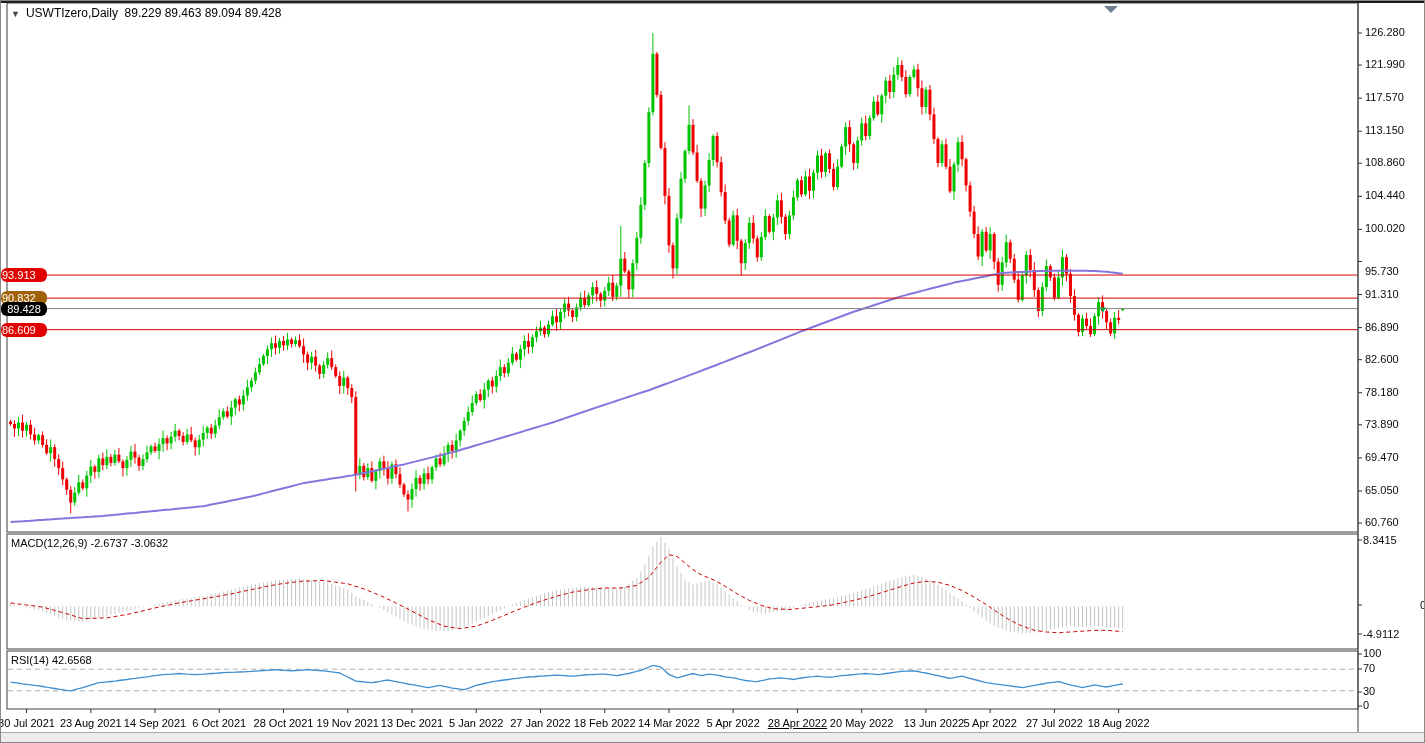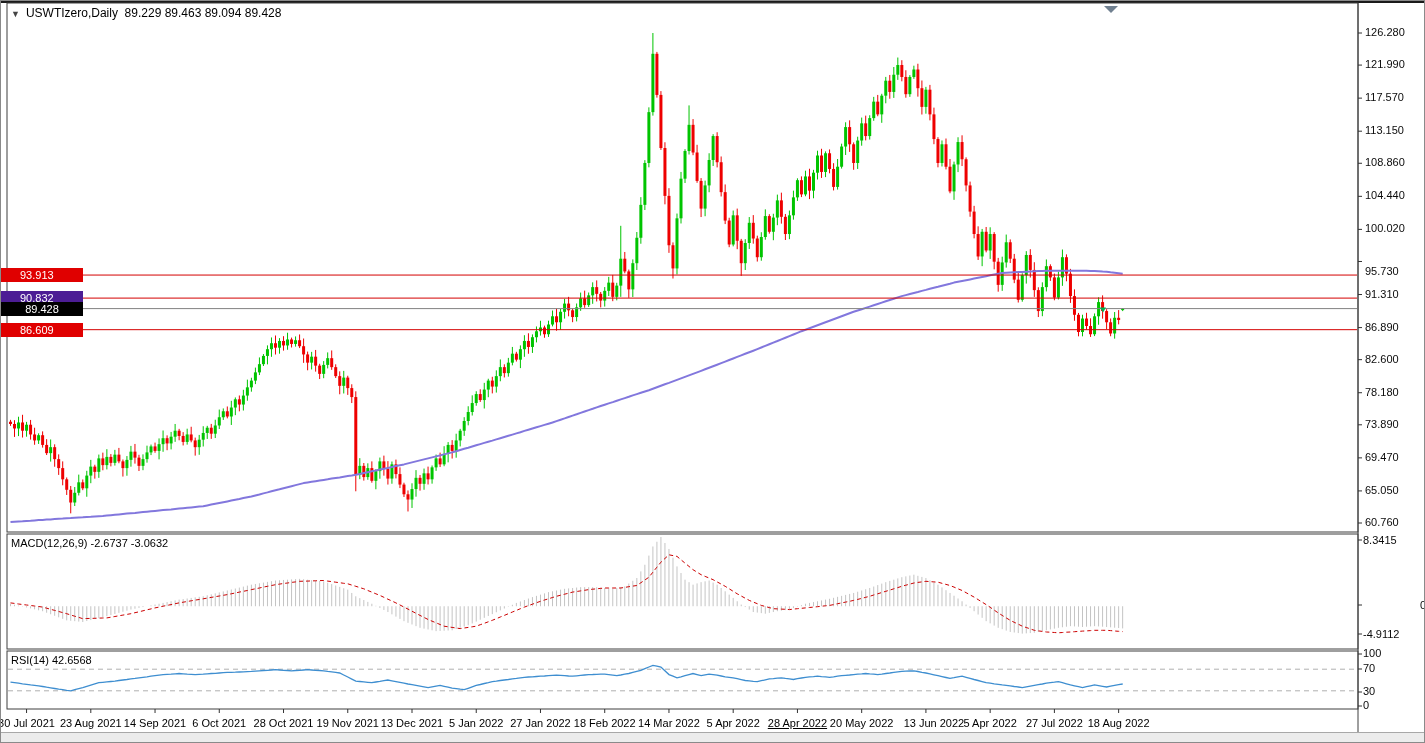--- a/index.html
+++ b/index.html
@@ -3,21 +3,21 @@
 <meta charset="utf-8">
 <style>
   html,body{margin:0;padding:0;background:#d8d8d8;font-family:"Liberation Sans",sans-serif;}
   .window{position:relative;width:1425px;height:743px;background:#ffffff;border:1px solid #8a8a8a;box-sizing:border-box;overflow:hidden;}
   .topline{position:absolute;left:0;top:0;width:100%;height:2px;background:#1a1a1a;}
   #chart-svg{position:absolute;left:0;top:0;}
   .title-row{position:absolute;left:10px;top:5px;font-size:12px;color:#000;white-space:nowrap;z-index:5;}
   .title-row .arrow{color:#444;font-size:9px;margin-right:6px;}
   .ind-label{position:absolute;font-size:11px;color:#000;z-index:5;white-space:nowrap;}
   .axis-label{position:absolute;font-size:11px;color:#0a0a0a;white-space:nowrap;z-index:3;}
-  .price-tag{position:absolute;left:1359px;font-size:11px;color:#fff;padding:0 19px;height:14px;line-height:14px;z-index:6;min-width:44px;}
+  .price-tag{position:absolute;left:1359px;font-size:11px;color:#fff;padding:0 1px;height:14px;line-height:14px;z-index:6;min-width:44px;border-radius:6px;}
   .time-label{position:absolute;top:716px;width:80px;margin-left:-40px;text-align:center;font-size:11px;color:#000;white-space:nowrap;z-index:3;}
   .bottom-strip{position:absolute;left:0;top:731px;width:100%;height:12px;background:#ececec;border-top:1px solid #a8a8a8;box-sizing:border-box;}
 </style>
 </head>
 <body>
 
 <div class="window">
   <div class="topline"></div>
 
   <svg id="chart-svg" width="1425" height="743">
@@ -932,21 +932,21 @@
       <div class="axis-label" style="left: 1364px; top: 264px;">95.730</div>
       <div class="axis-label" style="left: 1364px; top: 286.528px;">91.310</div>
       <div class="axis-label" style="left: 1364px; top: 319.583px;">86.890</div>
       <div class="axis-label" style="left: 1364px; top: 351.667px;">82.600</div>
       <div class="axis-label" style="left: 1364px; top: 384.722px;">78.180</div>
       <div class="axis-label" style="left: 1364px; top: 416.806px;">73.890</div>
       <div class="axis-label" style="left: 1364px; top: 449.861px;">69.470</div>
       <div class="axis-label" style="left: 1364px; top: 482.917px;">65.050</div>
       <div class="axis-label" style="left: 1364px; top: 515px;">60.760</div>
       <div class="price-tag" style="left: 0px; top: 267.061px; background: rgb(224, 0, 0);">93.913</div>
-      <div class="price-tag" style="left: 0px; top: 290.103px; background: #4c1d95;">90.832</div>
+      <div class="price-tag" style="left: 0px; top: 290.103px; background: #a16207;">90.832</div>
       <div class="price-tag" style="left: 0px; top: 321.685px; background: rgb(224, 0, 0);">86.609</div>
       <div class="price-tag" style="left: 0px; top: 300.603px; background: rgb(0, 0, 0); text-align: center;">89.428</div>
       <div class="axis-label" style="left: 1362px; top: 533px;">8.3415</div>
       <div class="axis-label" style="left: 1419px; top: 598px;">0.00</div>
       <div class="axis-label" style="left: 1362px; top: 627px;">-4.9112</div>
       <div class="axis-label" style="left: 1362px; top: 646px;">100</div>
       <div class="axis-label" style="left: 1362px; top: 661px;">70</div>
       <div class="axis-label" style="left: 1362px; top: 684px;">30</div>
       <div class="axis-label" style="left: 1362px; top: 698px;">0</div>
       <div class="time-label" style="left: 25.56px; top: 716px;">30 Jul 2021</div>

